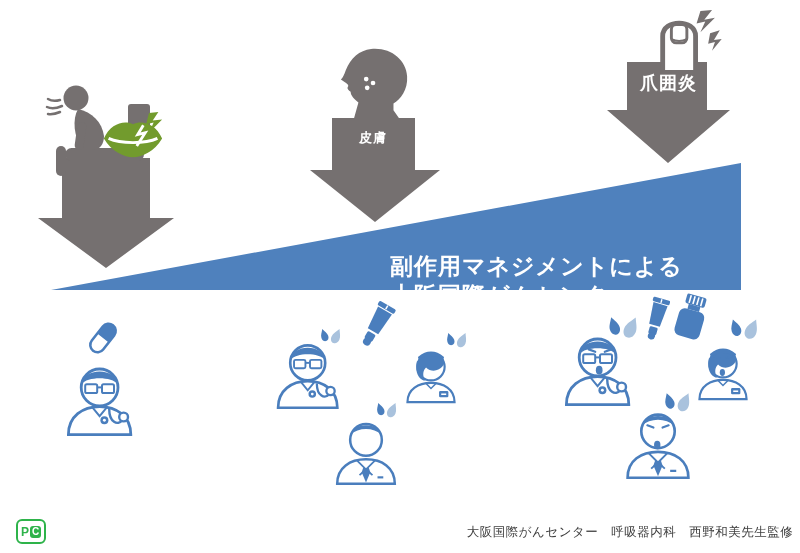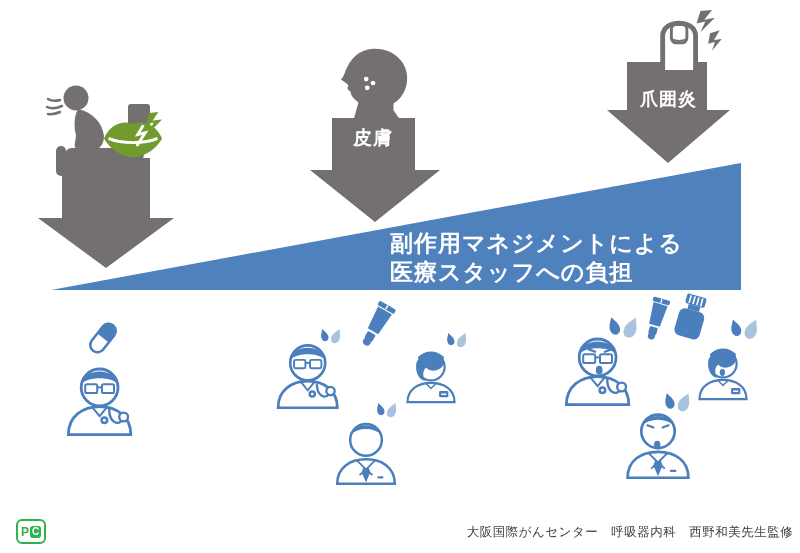--- a/index.html
+++ b/index.html
@@ -3,24 +3,24 @@
 <meta charset="utf-8">
 <style>
   html,body{margin:0;padding:0;background:#fff;}
   .slide{
     position:relative;width:800px;height:553px;background:#fff;overflow:hidden;
     font-family:"Liberation Sans","DejaVu Sans",sans-serif;
   }
   .abs{position:absolute;}
   .arrow-label{
     color:#fff;font-weight:bold;text-align:center;letter-spacing:1px;
-    font-size:19px;line-height:22px;
+    font-size:13px;line-height:22px;
   }
   .wedge-text{
-    color:#fff;font-weight:bold;font-size:23px;line-height:29px;letter-spacing:1px;
+    color:#fff;font-weight:bold;font-size:23px;line-height:29px;letter-spacing:1px;margin-top:23px;
   }
   .footer-credit{
     color:#3f3f3f;font-size:12.5px;letter-spacing:0.5px;text-align:center;white-space:nowrap;
   }
   .logo{
     width:26px;height:21px;border:2px solid #2eb34a;border-radius:6px;
     display:flex;align-items:center;justify-content:center;gap:0px;background:#fff;
   }
   .logo .l1{color:#2eb34a;font-weight:bold;font-size:12px;line-height:1;}
   .logo .l2{background:#2eb34a;color:#fff;font-weight:bold;font-size:10px;line-height:1;
@@ -149,30 +149,30 @@
   <svg class="abs" style="left:330px;top:46px;color:#757070" width="88" height="74">
       <use href="#i-profile"></use>
     </svg>
   <svg class="abs" style="left:644px;top:10px;color:#757070" width="78" height="60">
       <use href="#i-finger"></use>
     </svg>
 
   <div class="abs arrow-label" style="left:323px;top:127px;width:100px">
     <div>皮膚</div>
   </div>
-  <div class="abs arrow-label" style="left:607px;top:88px;width:123px;font-size:18px">
+  <div class="abs arrow-label" style="left:607px;top:72px;width:123px;font-size:18px">
     <div>爪囲炎</div>
   </div>
 
   <svg class="abs" style="left:51px;top:163px" width="690" height="127">
     <polygon points="0,127 690,0 690,127" fill="#4f81bd"></polygon>
   </svg>
   <div class="abs wedge-text" style="left:390px;top:229px;width:320px">
     <div>副作用マネジメントによる</div>
-    <div>医療スタッフへの負担</div>
+    <div>大阪国際がんセンター</div>
   </div>
 
   <svg class="abs" style="left:86px;top:318px;color:#4a7ebd" width="34" height="40">
       <use href="#i-capsule"></use>
     </svg>
   <svg class="abs" style="left:62px;top:352px;color:#4a7ebd" width="80" height="90">
       <use href="#i-doctor"></use>
     </svg>
 
   <svg class="abs" style="left:352px;top:300px;color:#4a7ebd" width="48" height="52">

